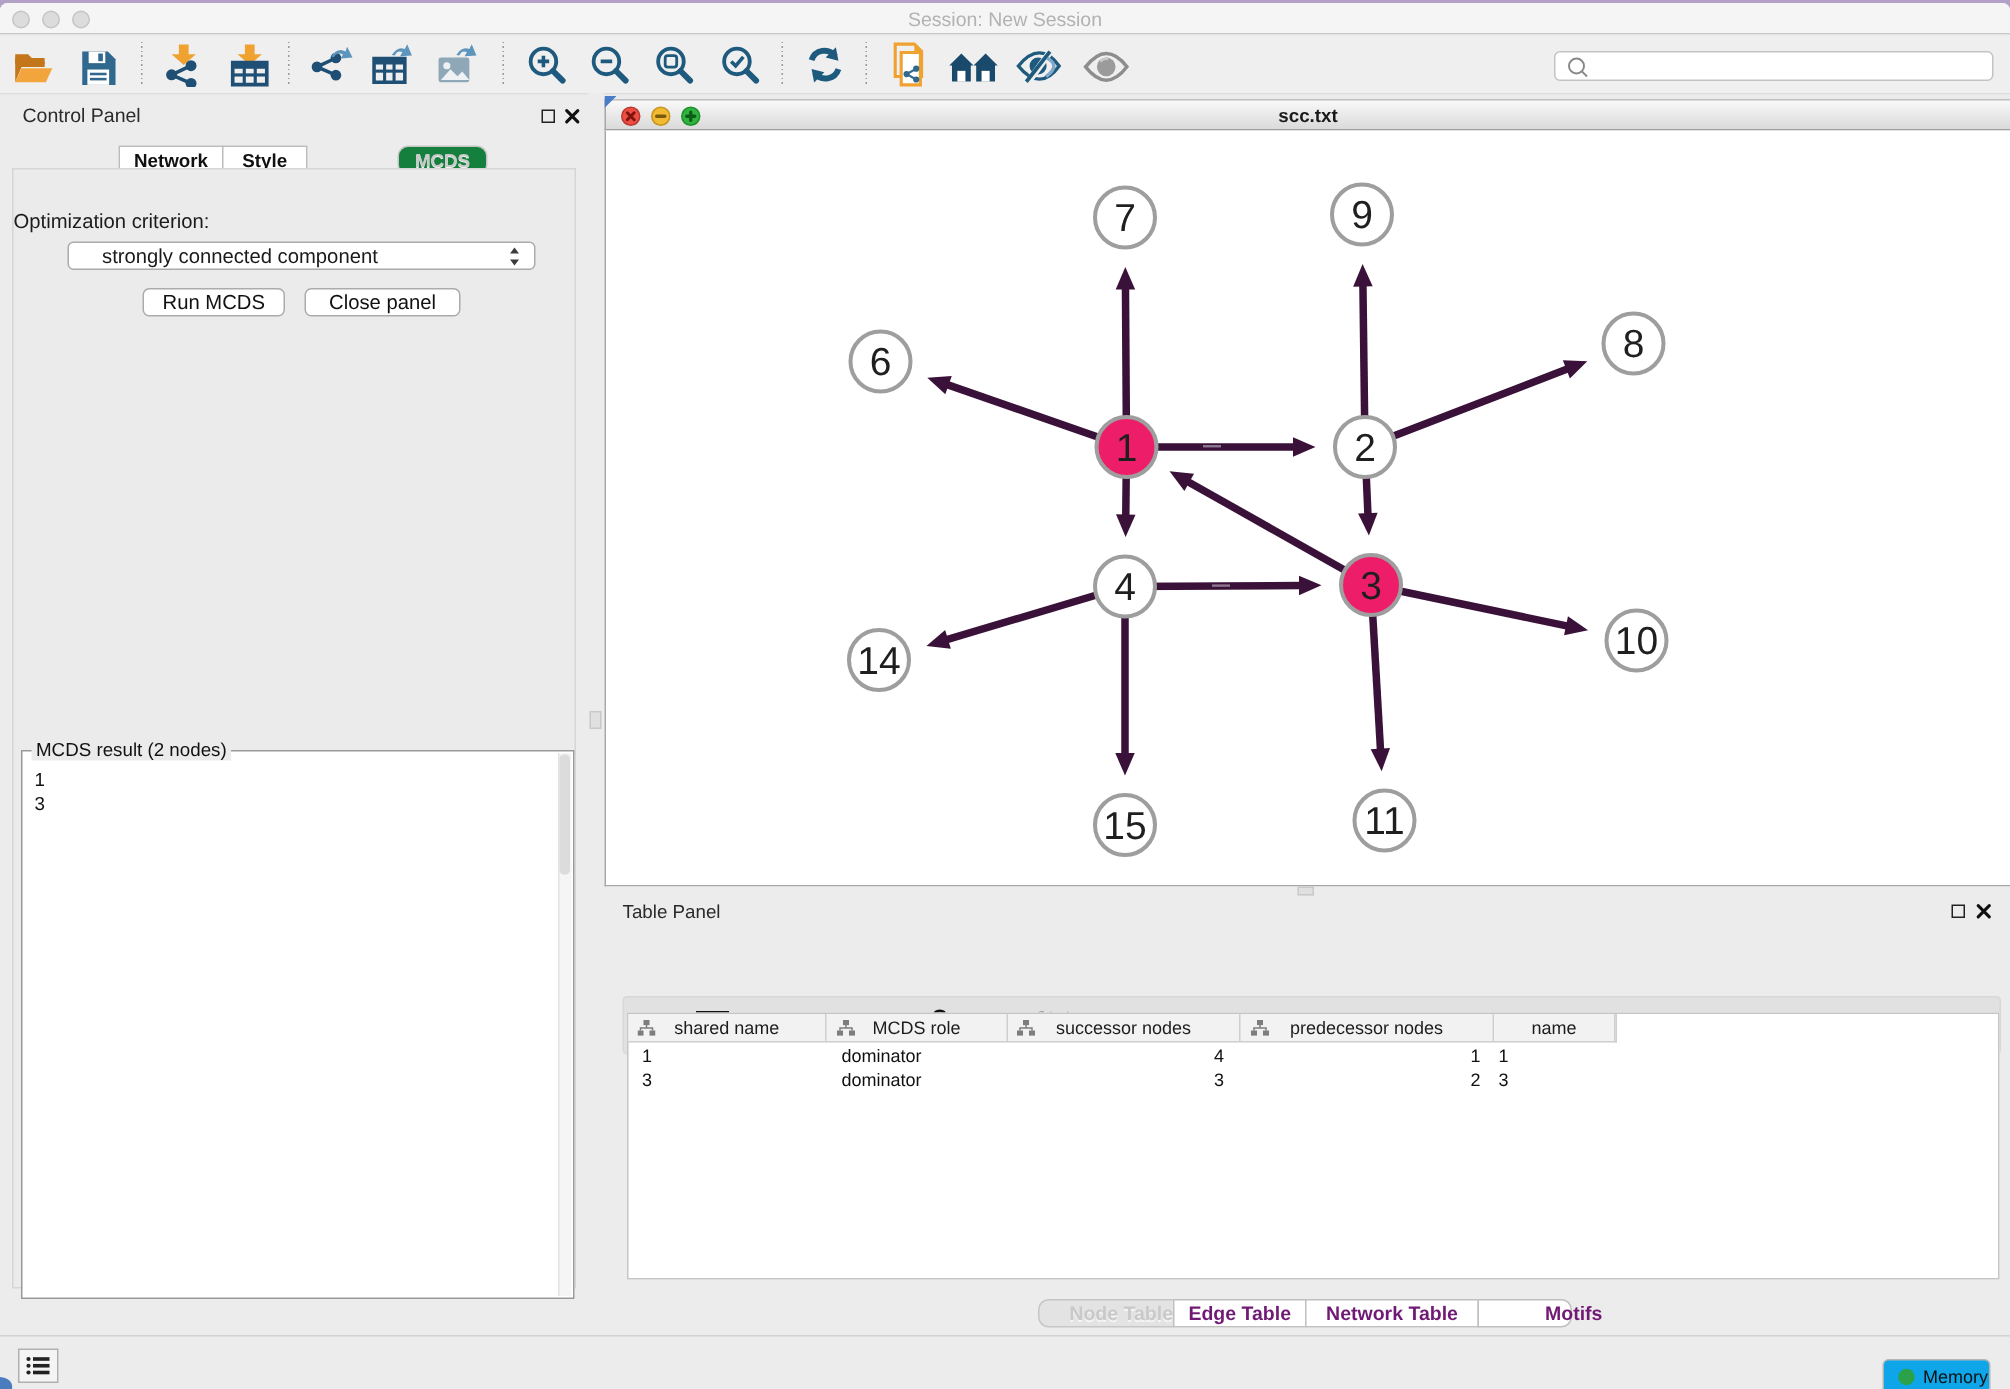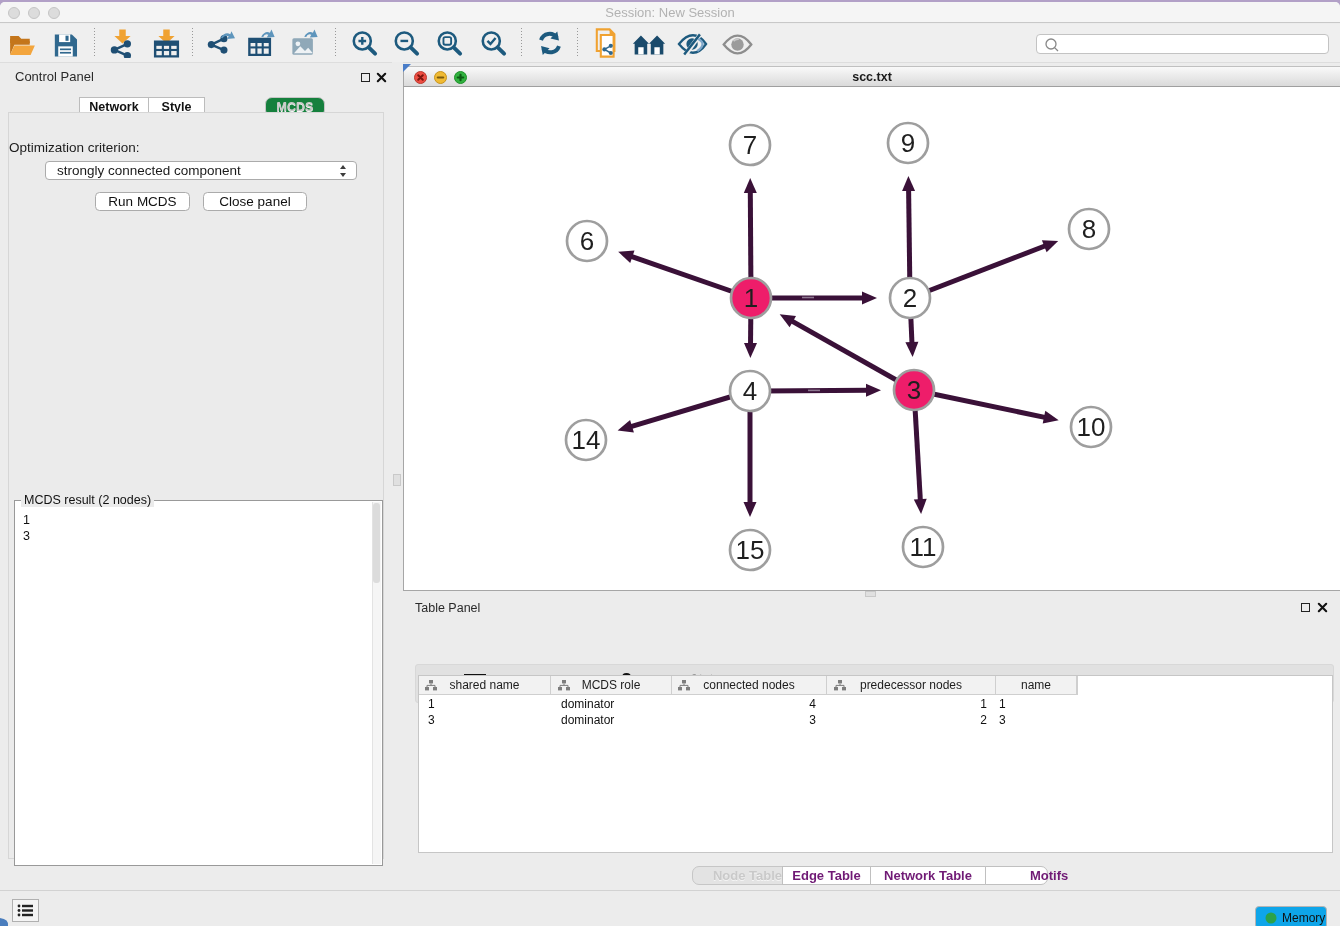--- a/index.html
+++ b/index.html
@@ -16,21 +16,21 @@
 .sep { position:absolute; top:4px; height:30px; width:1px; background-image:repeating-linear-gradient(to bottom,#999 0 1px,transparent 1px 3px); }
 #search { position:absolute; left:1036px; top:10px; width:293px; height:20px; background:#fff; border:1px solid #c3c3c3; border-radius:4px; }
 
 #cp-title { position:absolute; left:15px; top:67px; font-size:13px; color:#2a2a2a; }
 .miniSquare { position:absolute; width:9px; height:9px; border:1.5px solid #222; background:transparent; }
 .tabrow { position:absolute; font-size:12.5px; font-weight:700; color:#111; }
 .tab { position:absolute; top:0; height:20px; background:#fff; border:1px solid #bcbcbc; text-align:center; line-height:19px; }
 .tabsel { background:#15803d; color:#c9c9c9; text-shadow:0 1px 0 #f5f5f5; border:1px solid #c6c6c6; }
 #cp-content { position:absolute; left:8px; top:110px; width:376px; height:747px; background:#ebebeb; border:1px solid #d6d6d6; }
 #optlabel { position:absolute; left:0; top:27px; width:100%; text-align:left; font-size:13.5px; color:#1c1c1c; }
-#dropdown { position:absolute; left:36px; top:48px; width:312px; height:19px; background:#fff; border:1px solid #ababab; border-radius:4px; font-size:13.5px; color:#1a1a1a; line-height:17px; padding-left:11px; }
+#dropdown { position:absolute; left:36px; top:48px; width:312px; height:19px; background:#fff; border:1px solid #ababab; border-radius:4px; font-size:13.5px; color:#1a1a1a; line-height:17px; padding-left:22px; }
 .btn { position:absolute; top:79px; height:19px; background:#fff; border:1px solid #ababab; border-radius:4.5px; font-size:13.5px; color:#111; text-align:center; line-height:17px; }
 
 #mcdsbox { position:absolute; left:14px; top:498px; width:369px; height:366px; background:#fff; border:1px solid #999; }
 #mcdslabel { position:absolute; left:21px; top:491px; background:#ebebeb; padding:0 3px; font-size:12.5px; color:#111; }
 
 #vsplit { position:absolute; left:392px; top:60px; width:11px; height:828px; background:#ececec; }
 #hsplit { position:absolute; left:403px; top:589px; width:937px; height:7px; background:#ececec; }
 
 #netframe { position:absolute; left:403px; top:63px; width:937px; height:526px; }
 #nettitle { position:absolute; left:0px; top:1px; width:937px; height:21px; background:linear-gradient(#f9f9f9,#dadada); border-bottom:1px solid #9f9f9f; border-left:1px solid #a6a6a6; border-top:1px solid #c0c0c0; }
@@ -368,21 +368,21 @@
           <circle cx="19.5" cy="11" r="5.5"></circle>
           <path d="M17.3 8.8 l4.4 4.4 m0 -4.4 l-4.4 4.4" stroke="#e3e3e3" stroke-width="1.4"></path>
         </g>
       </svg>
       <div class="abs" style="left:272px;top:6px;font-family:'Liberation Serif',serif;font-style:italic;font-size:20px;color:#999;">f(x)</div>
     </div>
     <div id="ttable">
       <div id="thead">
         <div class="hcell" style="left:0; width:132px;">shared name</div>
         <div class="hcell" style="left:132px; width:121px;">MCDS role</div>
-        <div class="hcell" style="left:253px; width:155px;">connected nodes</div>
+        <div class="hcell" style="left:253px; width:155px;">successor nodes</div>
         <div class="hcell" style="left:408px; width:169px;">predecessor nodes</div>
         <div class="hcell" style="left:577px; width:81px;">name</div>
         <svg class="abs treeico" style="left:6px;top:4px" width="12" height="11" viewBox="0 0 12 11">
             <g fill="#7d7d7d">
               <rect x="4" y="0" width="4" height="3.4"></rect>
               <rect x="0" y="7" width="4" height="3.4"></rect>
               <rect x="8" y="7" width="4" height="3.4"></rect>
               <path d="M6 3.4 v2 M2 7 v-1.6 h8 V7" fill="none" stroke="#7d7d7d" stroke-width="1"></path>
             </g>
           </svg>

